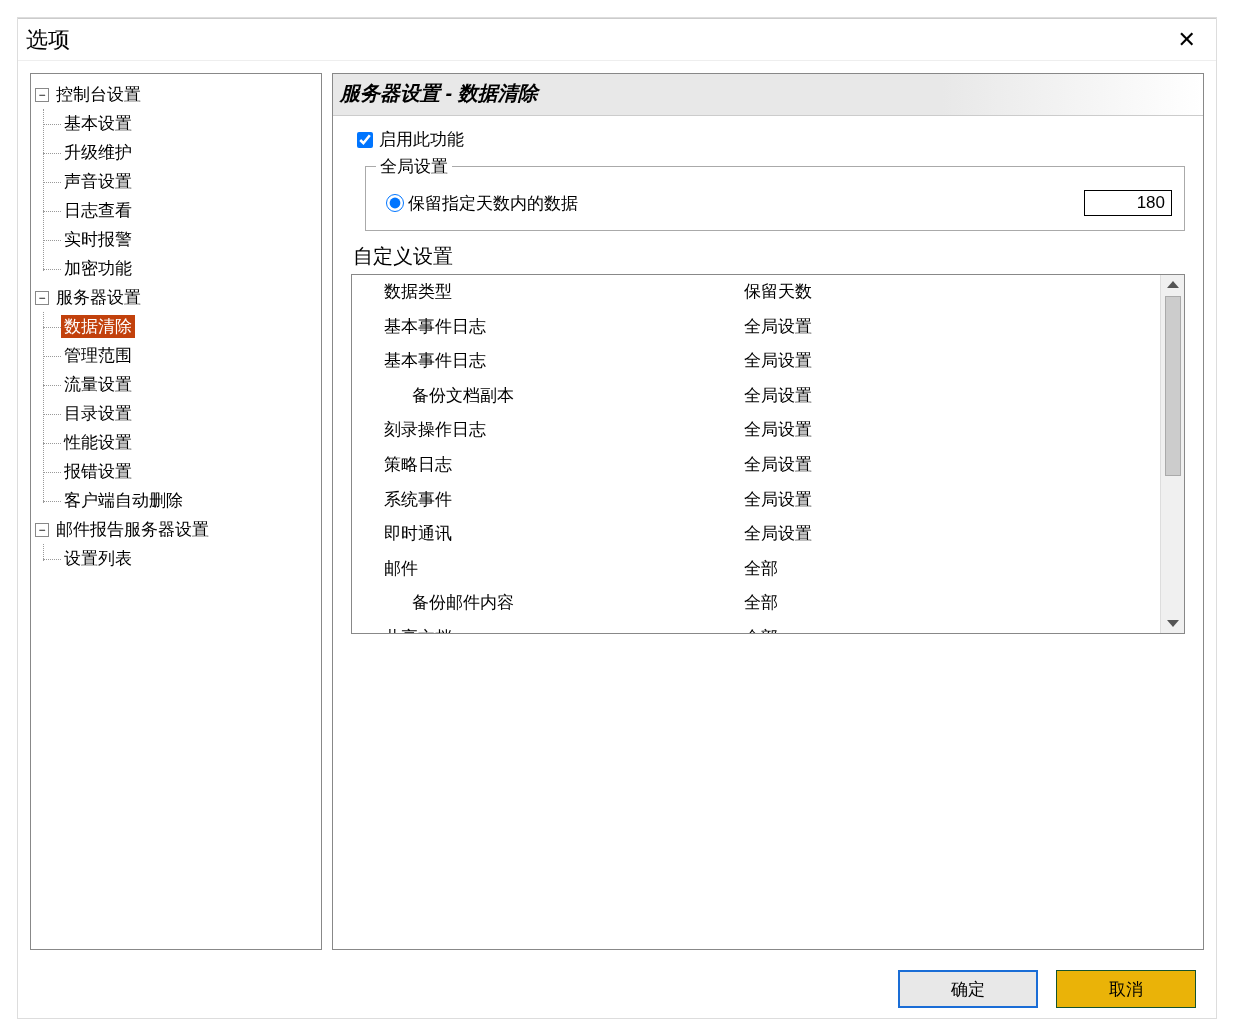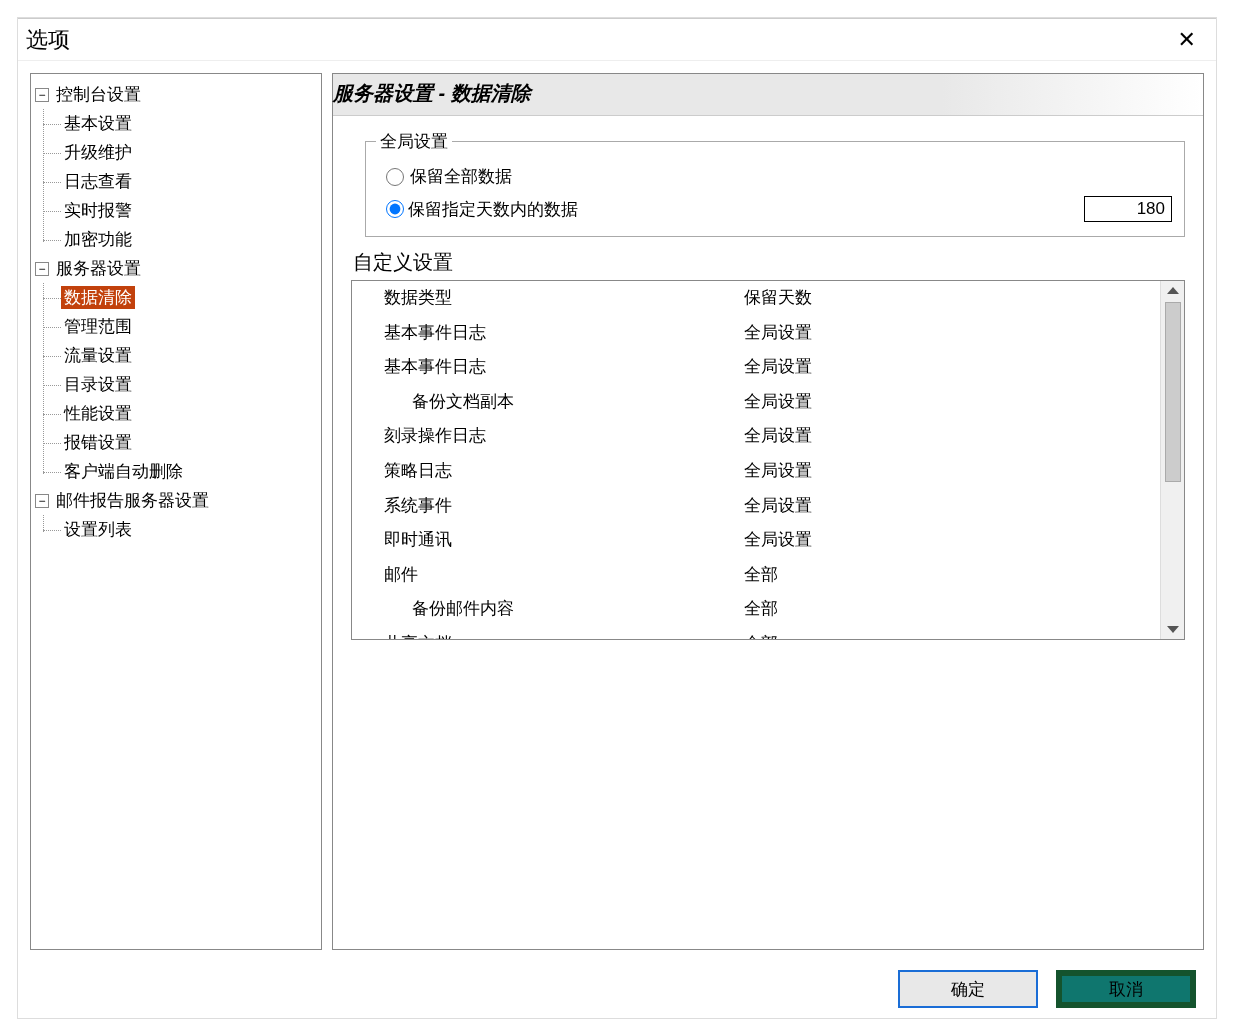--- a/index.html
+++ b/index.html
@@ -93,21 +93,21 @@
     .right-panel {
       flex: 1;
       border: 1px solid #888;
       padding: 0;
       display: flex;
       flex-direction: column;
     }
     .panel-header {
       font-size: 20px;
       font-weight: bold;
-      padding: 6px 8px 8px 0;
+      padding: 6px 8px 8px 7px;
       background: linear-gradient(to right, #e8e8e8 70%, #fff);
       border-bottom: 1px solid #ccc;
       font-style: italic;
     }
     .panel-body {
       padding: 12px 18px 4px 18px;
       font-size: 17px;
     }
     .checkbox-row {
       display: flex;
@@ -196,22 +196,22 @@
       position: absolute;
       bottom: 10px;
       right: 20px;
       display: flex;
       gap: 18px;
     }
     .btn {
       width: 140px;
       height: 38px;
       font-size: 17px;
-      background: #0f766e;
-      border: 6px solid #14532d;
+      background: #eab308;
+      border: 1px solid #14532d;
       cursor: pointer;
     }
     .btn.primary {
       border: 2px solid #1a6dd6;
       background: #e8e8e8;
     }
   </style>
 </head>
 <body>
 
@@ -241,20 +241,26 @@
                 </li>
               <li class="tree-child">
                   <div class="tree-node">
                     <span class="leaf-pad"></span>
                     <span class="tree-label">升级维护</span>
                   </div>
                 </li>
               <li class="tree-child">
                   <div class="tree-node">
                     <span class="leaf-pad"></span>
+                    <span class="tree-label">声音设置</span>
+                  </div>
+                </li>
+              <li class="tree-child">
+                  <div class="tree-node">
+                    <span class="leaf-pad"></span>
                     <span class="tree-label">日志查看</span>
                   </div>
                 </li>
               <li class="tree-child">
                   <div class="tree-node">
                     <span class="leaf-pad"></span>
                     <span class="tree-label">实时报警</span>
                   </div>
                 </li>
               <li class="tree-child">
@@ -332,27 +338,27 @@
             </ul>
           </li>
         </ul>
       </div>
     </div>
 
     <div class="right-panel">
       <div class="panel-header">服务器设置 - 数据清除</div>
       <div class="panel-body">
 
+        <label class="checkbox-row">
+          <input type="checkbox" checked="" style="">
+          <span>启用此功能</span>
+        </label>
 
         <fieldset class="group">
           <legend>全局设置</legend>
-          <label class="radio-row">
-            <input type="radio" name="keep" style="">
-            <span>保留全部数据</span>
-          </label>
           <div class="radio-row days-row">
             <label style="display:flex;align-items:center;gap:4px;">
               <input type="radio" name="keep" checked="" style="">
               <span>保留指定天数内的数据</span>
             </label>
             <input class="days-input" value="180" style="">
           </div>
         </fieldset>
 
         <div class="custom-label">自定义设置</div>

